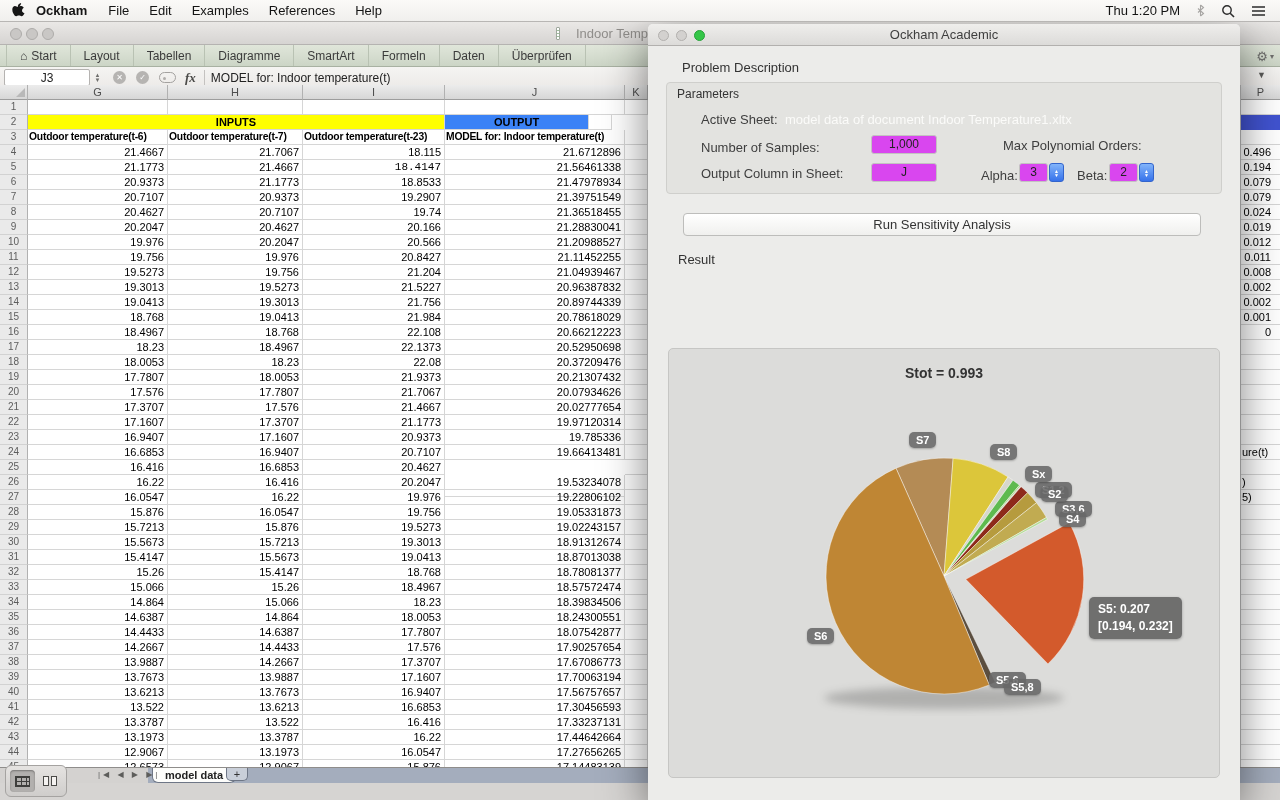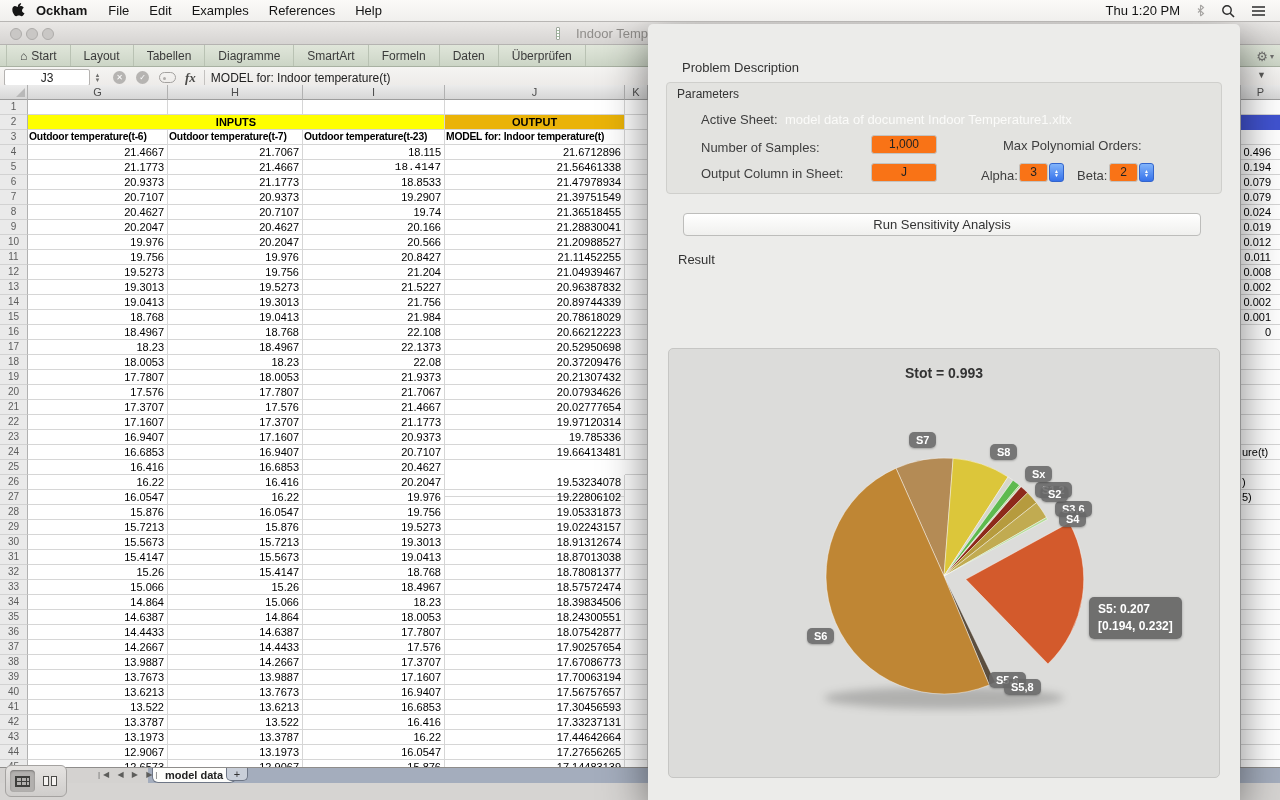--- a/index.html
+++ b/index.html
@@ -114,21 +114,21 @@
   .ock-dot { position:absolute; top:6px; width:11px; height:11px; border-radius:50%; }
   .ock-dot.dim { background:#d3d1cf; border:1px solid #b2b0ae; }
   .ock-dot.green { background:#35c648; border:1px solid #27a33a; }
 
   .ock-label { position:absolute; font-size:13px; color:#333; }
   .groupbox { position:absolute; left:18px; width:556px; background:#e3e3e0;
               border:1px solid #cfcfcc; border-radius:4px; }
   .grouplabel { position:absolute; left:28px; top:4px; font-size:12px; color:#333; }
   .plabel { position:absolute; font-size:12px; color:#3e3e3e; }
   .pvalue-light { color:#fbfbf9; }
-  .pfield { position:absolute; height:19px; background:#f97316; border:1px solid #c3c3c1;
+  .pfield { position:absolute; height:19px; background:#d946ef; border:1px solid #c3c3c1;
             border-radius:3px; text-align:center; font-size:12px; line-height:17px; color:#222; }
   .stepper { position:absolute; width:15px; height:19px; border-radius:3px;
              background:linear-gradient(#82b4fa,#3672ea); border:1px solid #3365cc;
              display:flex; flex-direction:column; align-items:center; justify-content:center;
              color:#fff; font-size:5px; line-height:4px; }
   .pushbtn { position:absolute; background:linear-gradient(#ffffff,#f0f0ee); border:1px solid #bdbdbb;
              border-radius:4px; text-align:center; font-size:13px; color:#333; }
   .seg { position:absolute; display:flex; height:21px; border:1px solid #b3b3b1; border-radius:4px;
          overflow:hidden; background:#fdfdfc; }
   .seg > div { flex:1; text-align:center; font-size:12px; line-height:20px; color:#3e3e3e;
@@ -262,21 +262,21 @@
           <div class="rn">1</div>
           <div class="cell num" style="width: 140px;"></div>
           <div class="cell num" style="width: 135px;"></div>
           <div class="cell num" style="width: 142px;"></div>
           <div class="cell num" style="width: 180px;"></div>
           <div class="cell" style="width: 23px;"></div>
         </div>
         <div class="s-row">
           <div class="rn">2</div>
           <div class="cell center" style="width: 417px; background: rgb(255, 255, 0);">INPUTS</div>
-          <div class="cell center" style="width: 180px; background: #eab308;">OUTPUT</div>
+          <div class="cell center" style="width: 144px; background: #3b82f6;">OUTPUT</div>
           <div class="cell" style="width: 23px;"></div>
         </div>
         <div class="s-row">
           <div class="rn">3</div>
           <div class="cell bold" style="width: 140px;">Outdoor temperature(t-6)</div>
           <div class="cell bold" style="width: 135px;">Outdoor temperature(t-7)</div>
           <div class="cell bold" style="width: 142px;">Outdoor temperature(t-23)</div>
           <div class="cell bold" style="width: 180px;">MODEL for: Indoor temperature(t)</div>
           <div class="cell" style="width: 23px;"></div>
         </div>
@@ -681,20 +681,26 @@
       <span class="viewbtn">
         <span class="pages-glyph">
             <i></i>
             <i></i>
           </span>
       </span>
     </div>
   </div>
 
   <div id="ockwin">
+    <div id="ock-titlebar">
+      <span class="ock-dot dim" style="left:10px"></span>
+      <span class="ock-dot dim" style="left:28px"></span>
+      <span class="ock-dot green" style="left:46px"></span>
+      <div id="ock-title">Ockham Academic</div>
+    </div>
 
     <div class="ock-label" style="left:34px; top:36px;">Problem Description</div>
 
     <div class="groupbox" style="top:58px; height:112px;">
       <span class="grouplabel" style="left:10px">Parameters</span>
       <span class="plabel" style="left:34px; top:29px; font-size:13px;">Active Sheet:</span>
       <span class="plabel pvalue-light" style="left:118px; top:29px; font-size:13px;">model data of document Indoor Temperature1.xltx</span>
 
       <span class="plabel" style="left:34px; top:57px; font-size:13px;">Number of Samples:</span>
       <span class="pfield" style="left:204px; top:52px; width:66px;">1,000</span>

